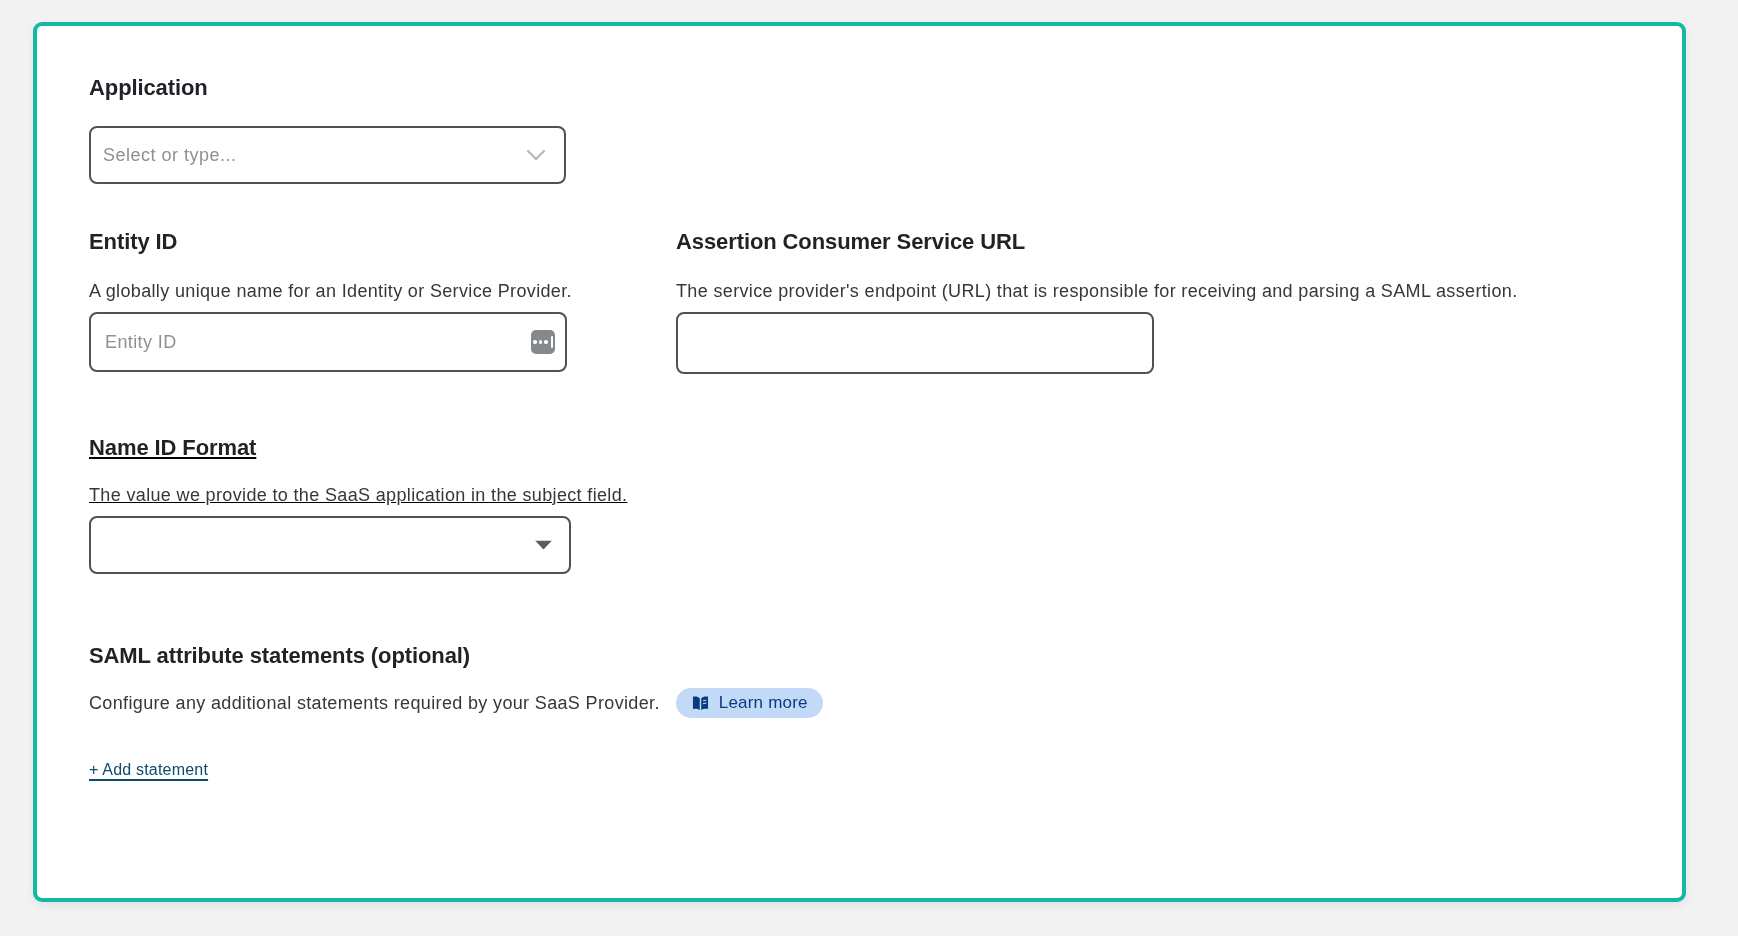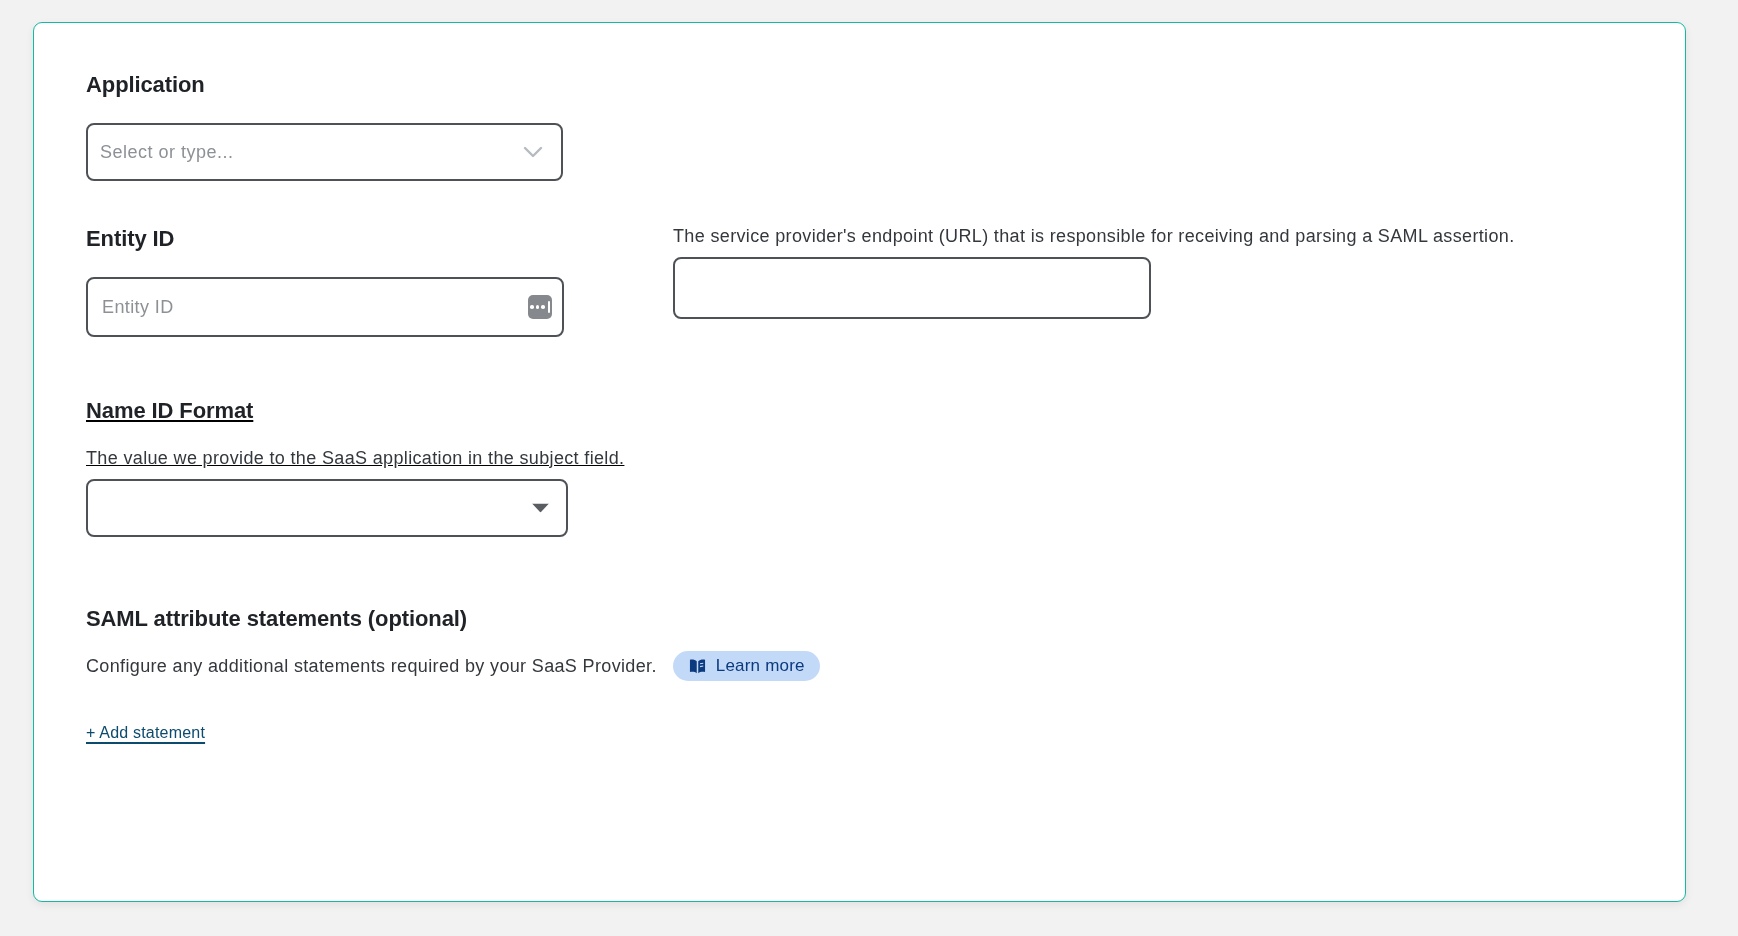--- a/index.html
+++ b/index.html
@@ -8,21 +8,21 @@
     background: #f2f2f2;
     font-family: "Liberation Sans", "DejaVu Sans", sans-serif;
     overflow: hidden;
   }
   .card {
     position: relative;
     width: 1653px;
     min-height: 880px;
     margin: 22px 0 0 33px;
     background: #ffffff;
-    border: 1px solid #14b8a6;
+    border: 4px solid #14b8a6;
     border-radius: 9px;
     box-shadow: 0 3px 8px rgba(0,0,0,0.07);
     padding: 48px 52px 38px 52px;
   }
   h3.section-title {
     font-size: 22px;
     line-height: 28px;
     font-weight: 700;
     color: #1f2226;
     letter-spacing: -0.1px;
@@ -179,32 +179,34 @@
       <span class="placeholder">Select or type...</span>
       <svg class="chevron-icon" width="20" height="12" viewBox="0 0 20 12">
         <polyline points="2,2 10,10 18,2" fill="none" stroke="#b5bbc1" stroke-width="2.4" stroke-linecap="round" stroke-linejoin="round"></polyline>
       </svg>
     </div>
   </section>
 
   <div class="row-2col">
     <section>
       <h3 class="section-title">Entity ID</h3>
+      <p class="desc">A globally unique name for an Identity or Service Provider.</p>
       <div class="entity-input-wrap">
         <input class="text-input" type="text" placeholder="Entity ID" style="">
         <div class="autofill-icon">
           <span class="dot"></span>
             <span class="dot"></span>
             <span class="dot"></span>
             <span class="bar"></span>
         </div>
       </div>
     </section>
 
     <section>
+      <h3 class="section-title">Assertion Consumer Service URL</h3>
       <p class="desc">The service provider's endpoint (URL) that is responsible for receiving and parsing a SAML assertion.</p>
       <div class="acs-input-wrap">
         <input class="text-input" type="text" value="" style="">
       </div>
     </section>
   </div>
 
   <section class="nameid-section">
     <h3 class="section-title">Name ID Format</h3>
     <p class="desc">The value we provide to the SaaS application in the subject field.</p>

